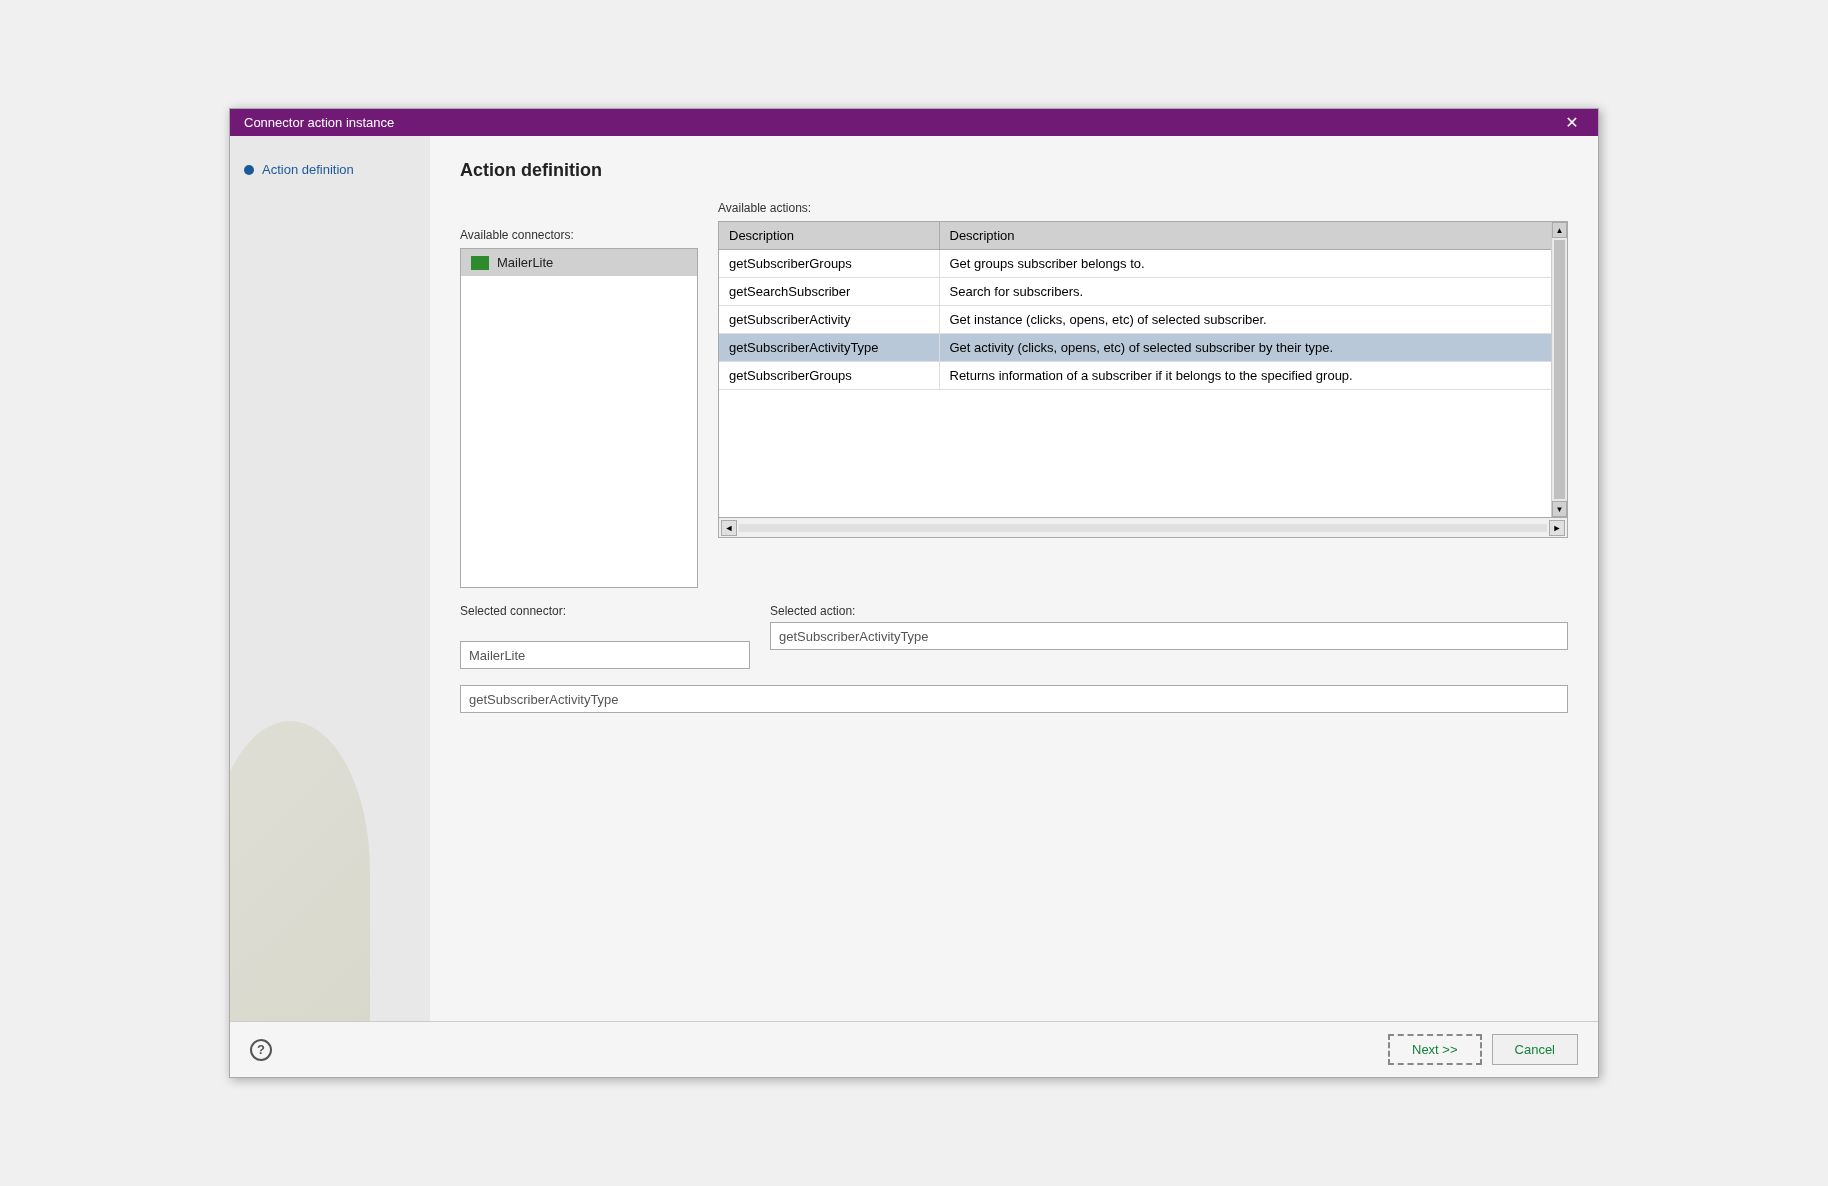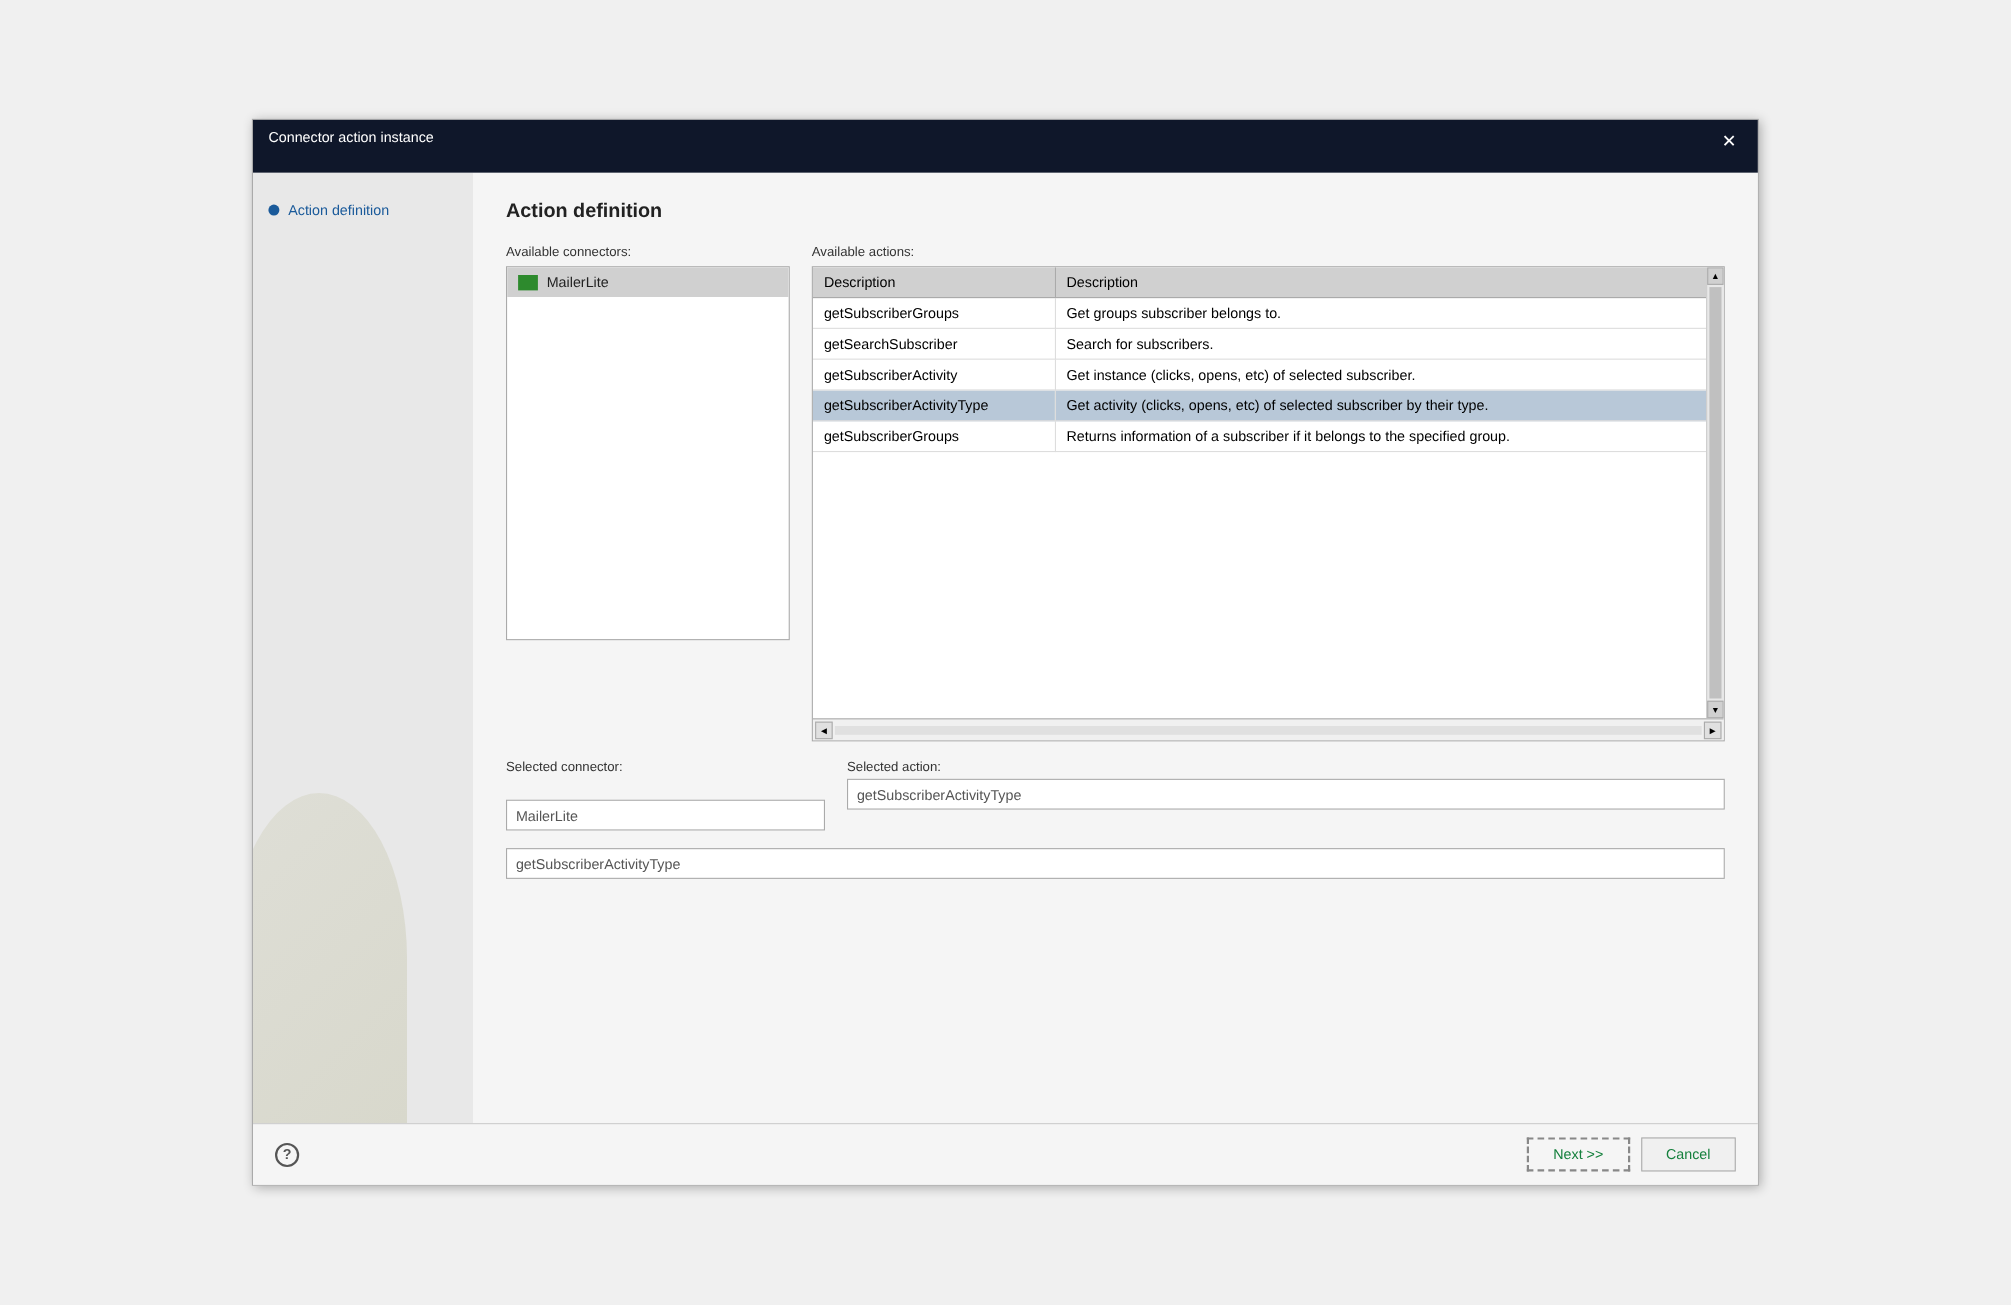--- a/index.html
+++ b/index.html
@@ -17,27 +17,27 @@
     .dialog {
       width: 1370px;
       height: 970px;
       background: #f5f5f5;
       border: 1px solid #aaa;
       box-shadow: 2px 2px 10px rgba(0,0,0,0.3);
       display: flex;
       flex-direction: column;
     }
     .title-bar {
-      background: #0f172a;
+      background: #701a75;
       color: white;
       padding: 8px 14px;
       display: flex;
-      align-items: flex-start;
+      align-items: center;
       justify-content: space-between;
-      height: 48px;
+      height: 27px;
       flex-shrink: 0;
     }
     .title-bar-title {
       font-size: 13px;
       color: white;
     }
     .title-bar-close {
       color: white;
       cursor: pointer;
       font-size: 16px;
@@ -100,22 +100,23 @@
       font-weight: bold;
       color: #222;
       margin-bottom: 20px;
     }
     .two-col {
       display: flex;
       gap: 20px;
       margin-bottom: 16px;
     }
     .left-col {
-      width: 258px;
-      flex-shrink: 0;
+      width: 238px;
+      flex-shrink: 0;
+      margin-top: 27px;
     }
     .right-col {
       flex: 1;
     }
     .col-label {
       font-size: 12px;
       color: #333;
       margin-bottom: 6px;
     }
     .connectors-list {
@@ -138,21 +139,21 @@
       background: #2d8a2d;
       flex-shrink: 0;
     }
     .connector-name {
       font-size: 13px;
       color: #222;
     }
     .actions-table-container {
       border: 1px solid #aaa;
       background: white;
-      height: 432px;
+      height: 317px;
       overflow: hidden;
       display: flex;
       flex-direction: column;
     }
     .actions-table {
       width: 100%;
       border-collapse: collapse;
       flex: 1;
     }
     .actions-table thead tr {

